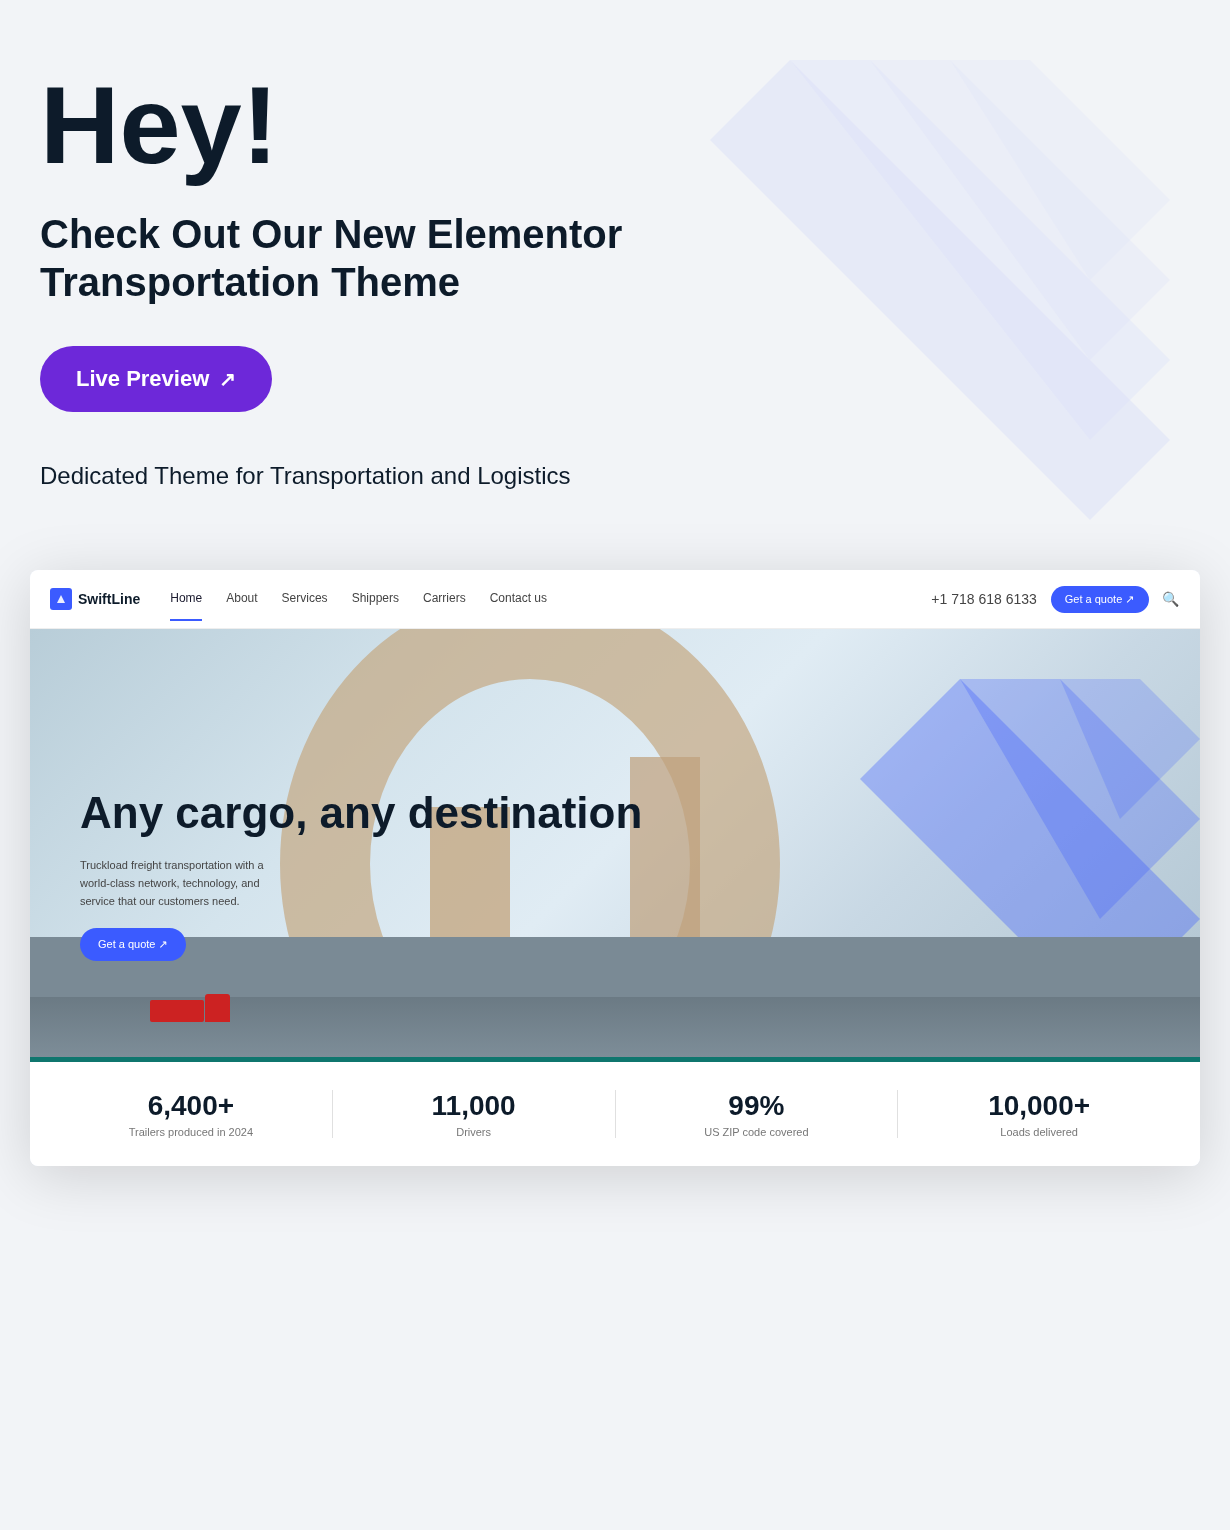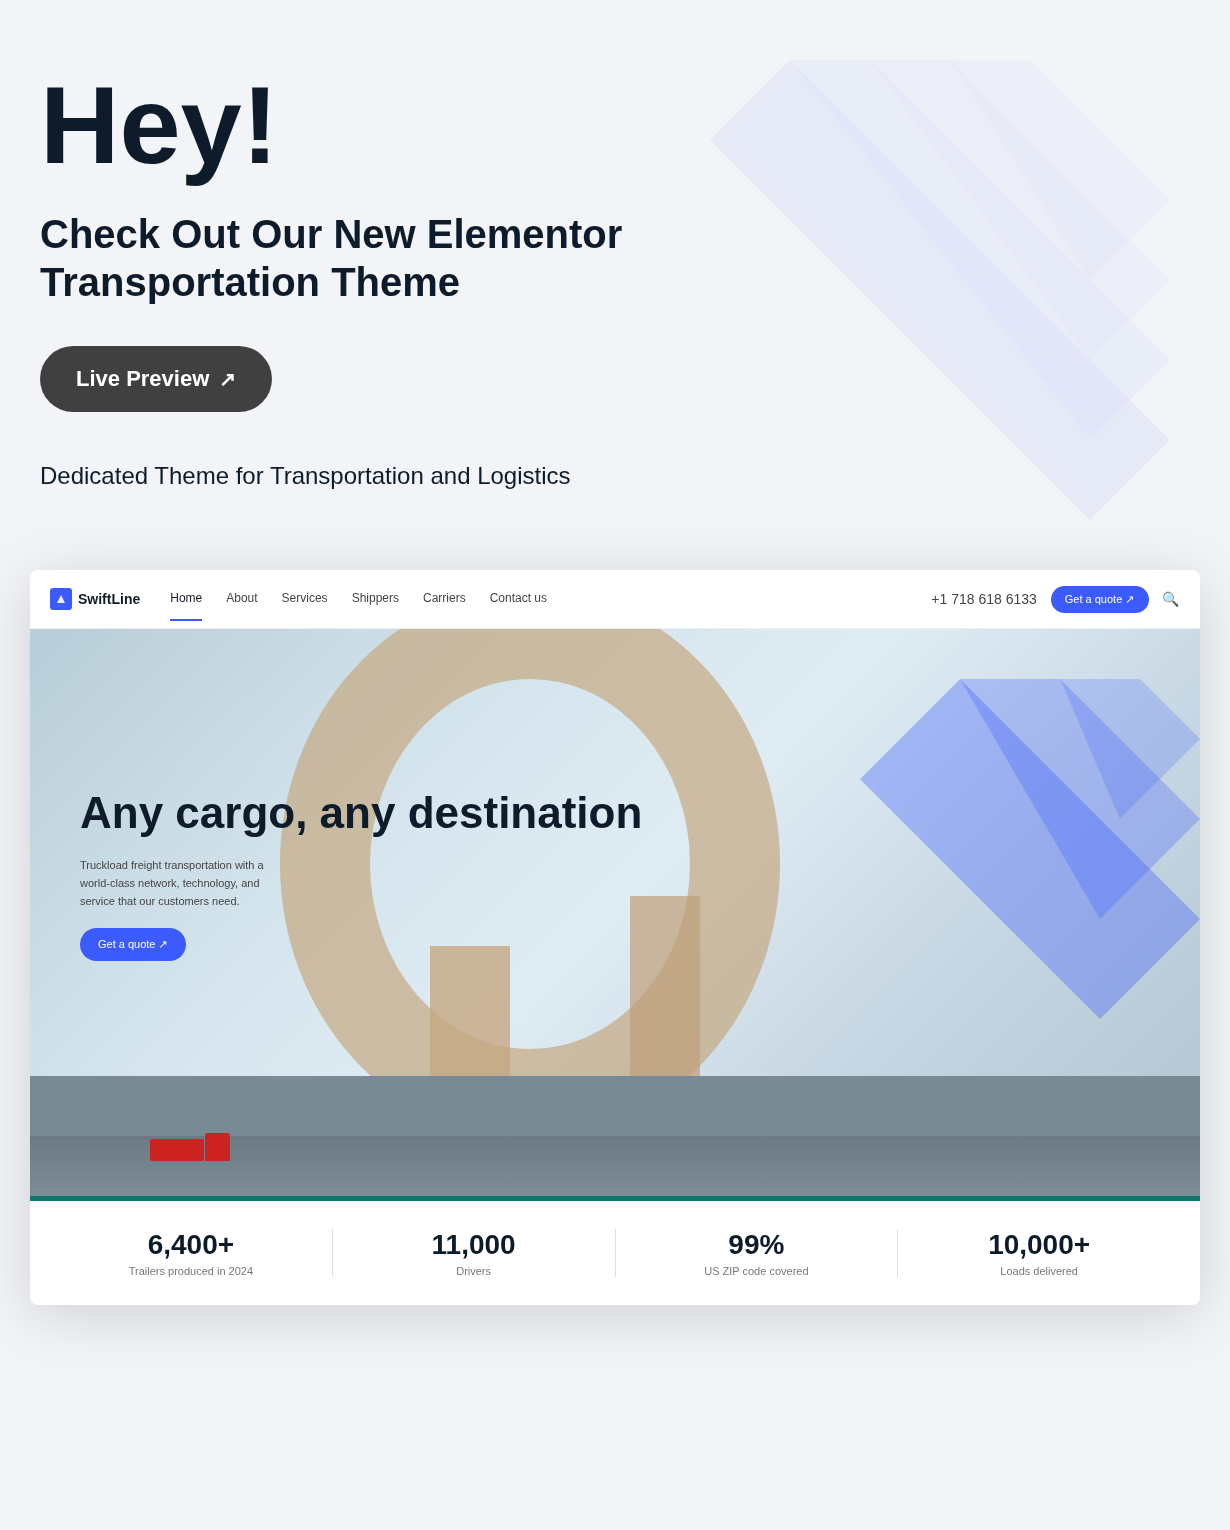--- a/index.html
+++ b/index.html
@@ -32,21 +32,21 @@
       color: #0d1b2a;
       line-height: 1.2;
       margin-bottom: 40px;
       max-width: 600px;
     }
 
     .live-preview-btn {
       display: inline-flex;
       align-items: center;
       gap: 10px;
-      background-color: #404040;
+      background-color: #6d28d9;
       color: #ffffff;
       border: none;
       border-radius: 50px;
       padding: 20px 36px;
       font-size: 22px;
       font-weight: 600;
       cursor: pointer;
       margin-bottom: 50px;
       text-decoration: none;
     }
@@ -159,21 +159,21 @@
 
     .mini-search-icon {
       font-size: 14px;
       color: #444;
       cursor: pointer;
     }
 
     
     .preview-hero {
       position: relative;
-      height: 567px;
+      height: 428px;
       background: #c4b5fd;
       overflow: hidden;
     }
 
     
     .bridge-bg {
       position: absolute;
       top: 0;
       left: 0;
       right: 0;

